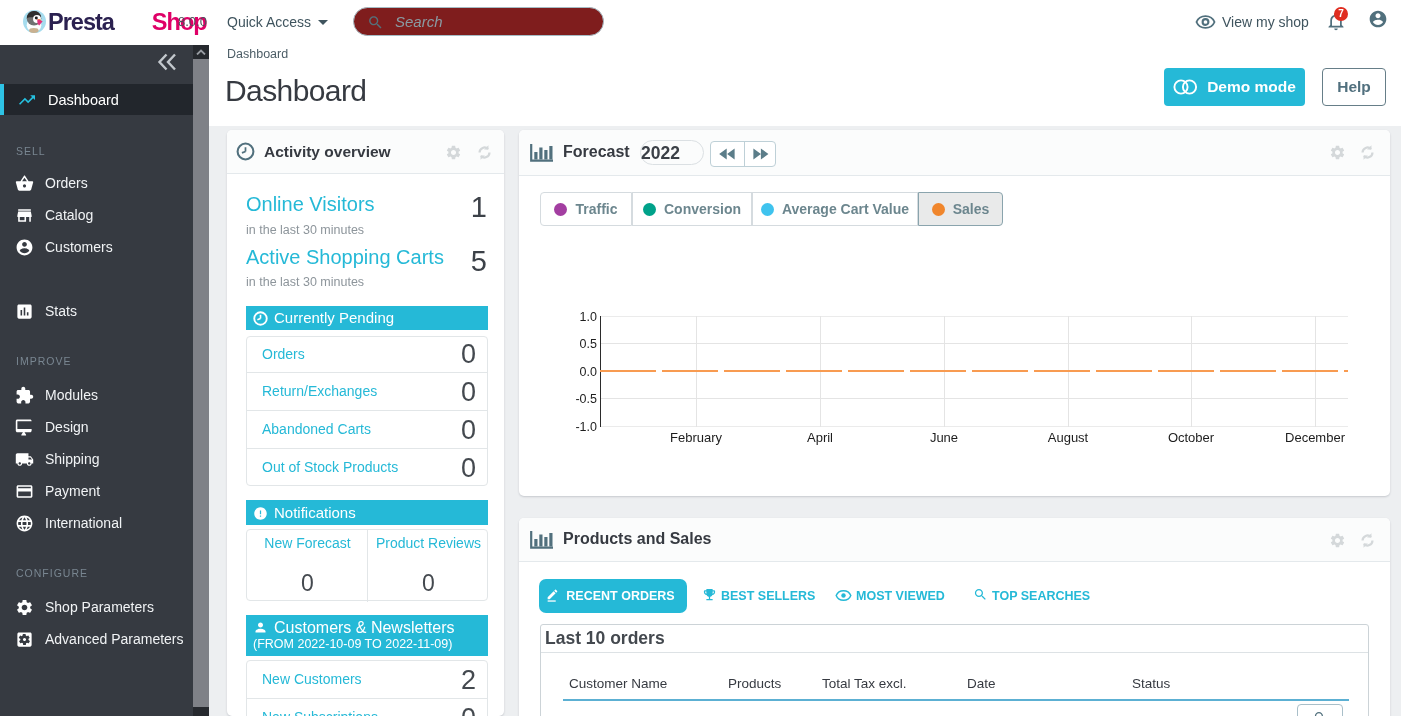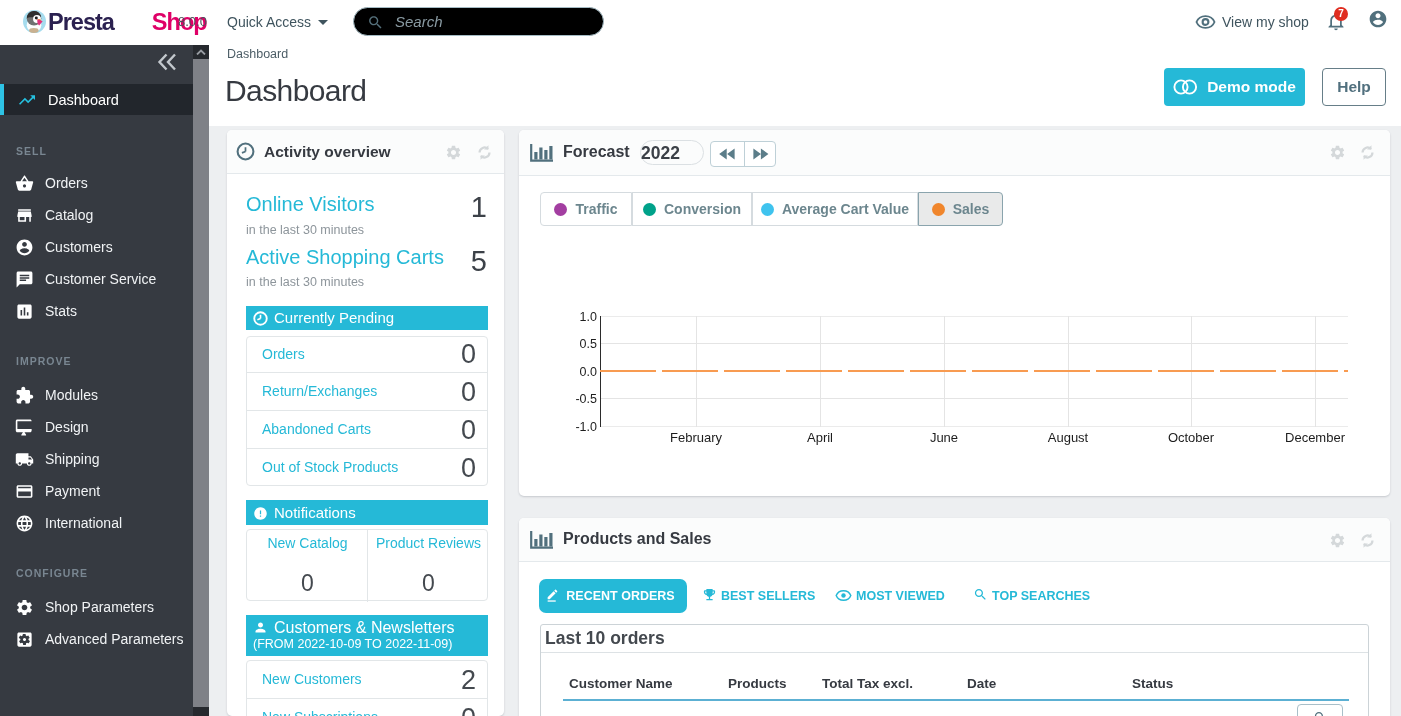--- a/index.html
+++ b/index.html
@@ -8,34 +8,34 @@
 #page { position:relative; width:1401px; height:716px; overflow:hidden; }
 
 #grey { left:209px; top:126px; width:1192px; height:590px; background:#edeff1; }
 
 #header { left:0; top:0; width:1401px; height:45px; background:#fff; z-index:5; }
 #logo-word { left:48px; top:9px; font-size:23.5px; font-weight:bold; letter-spacing:-1px; color:#2b2150; }
 #logo-word span { color:#df0067;margin-left:38px; }
 #ver { left:178px; top:14px; font-size:13px; color:#49535a; }
 #qa { left:227px; top:14px; font-size:14px; color:#3f545e; }
 #qa .caret { display:inline-block; width:0; height:0; border-left:5px solid transparent; border-right:5px solid transparent; border-top:5px solid #3f545e; margin-left:7px; vertical-align:2px; }
-#search { left:353px; top:7px; width:251px; height:29px; border:1px solid #a5bcc5; border-radius:15px; background:#000000; }
+#search { left:353px; top:7px; width:251px; height:29px; border:1px solid #a5bcc5; border-radius:15px; background:#7f1d1d; }
 #search .ph { position:absolute; left:41px; top:5px; font-size:15px; font-style:italic; color:#8a9ba3; }
 #vms { left:1222px; top:14px; font-size:14px; color:#3f545e; }
 #badge { left:1334px; top:7px; width:14px; height:14px; background:#e02d20; border-radius:50%; color:#fff; font-size:10px; font-weight:bold; text-align:center; line-height:14px; }
 
 #sidebar { left:0; top:45px; width:193px; height:671px; background:#363a41; }
 #collapse { left:157px; top:8px; z-index:3; }
 .mitem { position:absolute; left:0; width:193px; height:32px; }
 .mitem .txt { position:absolute; left:45px; top:7px; font-size:14px; color:#f1f3f5; }
 .mitem svg { position:absolute; left:15px; top:6px; }
 #dash-item { top:39px; height:31px; background:#22262c; border-left:4px solid #2ec3e5; }
 #dash-item .txt { left:44px; top:8px; color:#fff; font-size:14.5px; }
 #dash-item svg { left:13px; top:8px; }
-.msec { position:absolute; left:16px; font-size:10.5px; font-weight:bold; letter-spacing:1px; color:#798691; }
+.msec { position:absolute; left:16px; font-size:10.5px; font-weight:normal; letter-spacing:1px; color:#798691; }
 
 #sbar { left:193px; top:45px; width:16px; height:671px; background:#26292e; }
 #sbar .thumb { position:absolute; left:0; top:14px; width:16px; height:648px; background:#7f8187; }
 
 #crumb { left:227px; top:47px; font-size:12.5px; color:#4c5d66; }
 #title { left:225px; top:74px; font-size:30px; color:#363a41; font-weight:400; letter-spacing:-0.6px; }
 #demo { left:1164px; top:68px; width:141px; height:38px; background:#25b9d7; border-radius:4px; color:#fff; font-weight:bold; font-size:15.5px; line-height:38px; text-align:center; }
 #help { left:1322px; top:68px; width:64px; height:38px; background:#fff; border:1px solid #667e88; border-radius:4px; color:#51707e; font-weight:bold; font-size:15.5px; line-height:36px; text-align:center; }
 
 .panel { position:absolute; background:#fff; border-radius:5px; box-shadow:0 1px 2px rgba(60,70,80,.22); }
@@ -59,21 +59,21 @@
 #forecast .phead { height:46px; }
 #products { left:519px; top:518px; width:871px; height:210px; border-radius:5px 5px 0 0; }
 #products .phead { height:44px; }
 
 .seg .segb { position:absolute; top:0; height:34px; border:1px solid #d5dbdf; background:#fff; color:#6c868e; font-weight:bold; font-size:14px; line-height:32px; text-align:center; }
 .seg .segb.active { background:#e9eaea; border-color:#8aa4ad; }
 .dot { display:inline-block; width:13px; height:13px; border-radius:50%; margin-right:8px; vertical-align:-2px; }
 
 .tab { height:34px; line-height:34px; font-size:12.5px; font-weight:bold; color:#25b9d7; }
 .tab.active { background:#25b9d7; color:#fff; border-radius:7px; width:148px; text-align:center; padding-right:5px; }
-.th { position:absolute; top:51px; font-size:13.5px; color:#363a41;font-weight:bold; }
+.th { position:absolute; top:51px; font-size:13.5px; color:#363a41; }
 </style>
 </head>
 <body>
 <div id="page">
   <div id="grey" class="abs"></div>
   <div id="header" class="abs">
     <svg class="abs" style="left:23px;top:10px" width="23" height="23" viewBox="0 0 24 24">
       <circle cx="12" cy="12" r="12" fill="#a6dcee"></circle>
       <ellipse cx="11.5" cy="16" rx="7.6" ry="7" fill="#fdfdfd"></ellipse>
       <ellipse cx="11.3" cy="21.3" rx="5" ry="2.6" fill="#c9b191"></ellipse>
@@ -128,26 +128,20 @@
           <path fill="#fff" d="M12 2C6.48 2 2 6.48 2 12s4.48 10 10 10 10-4.48 10-10S17.52 2 12 2zm0 3c1.66 0 3 1.34 3 3s-1.34 3-3 3-3-1.34-3-3 1.34-3 3-3zm0 14.2c-2.5 0-4.71-1.28-6-3.22.03-1.99 4-3.08 6-3.08 1.99 0 5.97 1.09 6 3.08-1.29 1.94-3.5 3.22-6 3.22z"></path>
         </svg>
       <span class="txt">Customers</span>
     </div>
     <div class="mitem" style="top:155px">
       <svg width="19" height="19" viewBox="0 0 24 24">
           <path fill="#fff" d="M20 4H4v2h16V4zm1 10v-2l-1-5H4l-1 5v2h1v6h10v-6h4v6h2v-6h1zm-9 4H6v-4h6v4z"></path>
         </svg>
       <span class="txt">Catalog</span>
     </div>
-    <div class="mitem" style="top:219px">
-      <svg width="19" height="19" viewBox="0 0 24 24">
-          <path fill="#fff" d="M20 2H4c-1.1 0-1.99.9-1.99 2L2 22l4-4h14c1.1 0 2-.9 2-2V4c0-1.1-.9-2-2-2zM6 9h12v2H6V9zm8 5H6v-2h8v2zm4-6H6V6h12v2z"></path>
-        </svg>
-      <span class="txt">Customer Service</span>
-    </div>
     <div class="mitem" style="top:251px">
       <svg width="19" height="19" viewBox="0 0 24 24">
           <path fill="#fff" d="M19 3H5c-1.1 0-2 .9-2 2v14c0 1.1.9 2 2 2h14c1.1 0 2-.9 2-2V5c0-1.1-.9-2-2-2zM9 17H7v-7h2v7zm4 0h-2V7h2v10zm4 0h-2v-4h2v4z"></path>
         </svg>
       <span class="txt">Stats</span>
     </div>
     <div class="msec" style="top:310px">IMPROVE</div>
     <div class="mitem" style="top:335px">
       <svg width="19" height="19" viewBox="0 0 24 24">
           <path fill="#fff" d="M20.5 11H19V7c0-1.1-.9-2-2-2h-4V3.5C13 2.12 11.88 1 10.5 1S8 2.12 8 3.5V5H4c-1.1 0-1.99.9-1.99 2v3.8H3.5c1.49 0 2.7 1.21 2.7 2.7s-1.21 2.7-2.7 2.7H2V20c0 1.1.9 2 2 2h3.8v-1.5c0-1.49 1.21-2.7 2.7-2.7 1.49 0 2.7 1.21 2.7 2.7V22H17c1.1 0 2-.9 2-2v-4h1.5c1.38 0 2.5-1.12 2.5-2.5S21.88 11 20.5 11z"></path>
@@ -252,21 +246,21 @@
           <span class="l">Out of Stock Products</span>
           <span class="n">0</span>
         </div>
     </div>
     <div class="banner" style="top:370px;height:25px;font-size:15px;line-height:25px">
       <svg style="vertical-align:-3px;margin:0 6px 0 7px" width="15" height="15" viewBox="0 0 24 24">
           <path fill="#fff" d="M12 2C6.48 2 2 6.48 2 12s4.48 10 10 10 10-4.48 10-10S17.52 2 12 2zm1 15h-2v-2h2v2zm0-4h-2V7h2v6z"></path>
         </svg>Notifications</div>
     <div class="rowsbox" style="top:399px;height:72px">
       <div style="position:absolute;left:0;top:0;width:121px;height:72px;border-right:1px solid #e2e6e8"></div>
-      <div class="abs" style="left:0;top:5px;width:121px;text-align:center;font-size:14px;color:#25b9d7">New Catalog</div>
+      <div class="abs" style="left:0;top:5px;width:121px;text-align:center;font-size:14px;color:#25b9d7">New Forecast</div>
       <div class="abs" style="left:121px;top:5px;width:121px;text-align:center;font-size:14px;color:#25b9d7">Product Reviews</div>
       <div class="abs" style="left:0;top:40px;width:121px;text-align:center;font-size:23px;font-weight:300;color:#44494f">0</div>
       <div class="abs" style="left:121px;top:40px;width:121px;text-align:center;font-size:23px;font-weight:300;color:#44494f">0</div>
     </div>
     <div class="banner" style="top:485px;height:41px">
       <div style="position:absolute;left:7px;top:4px;font-size:16px">
       <svg style="vertical-align:-2px;margin-right:6px" width="15" height="15" viewBox="0 0 24 24">
             <path fill="#fff" d="M12 12c2.21 0 4-1.79 4-4s-1.79-4-4-4-4 1.79-4 4 1.79 4 4 4zm0 2c-2.67 0-8 1.34-8 4v2h16v-2c0-2.66-5.33-4-8-4z"></path>
           </svg>Customers &amp; Newsletters</div>
       <div style="position:absolute;left:7px;top:22px;font-size:12.5px">(FROM 2022-10-09 TO 2022-11-09)</div>

